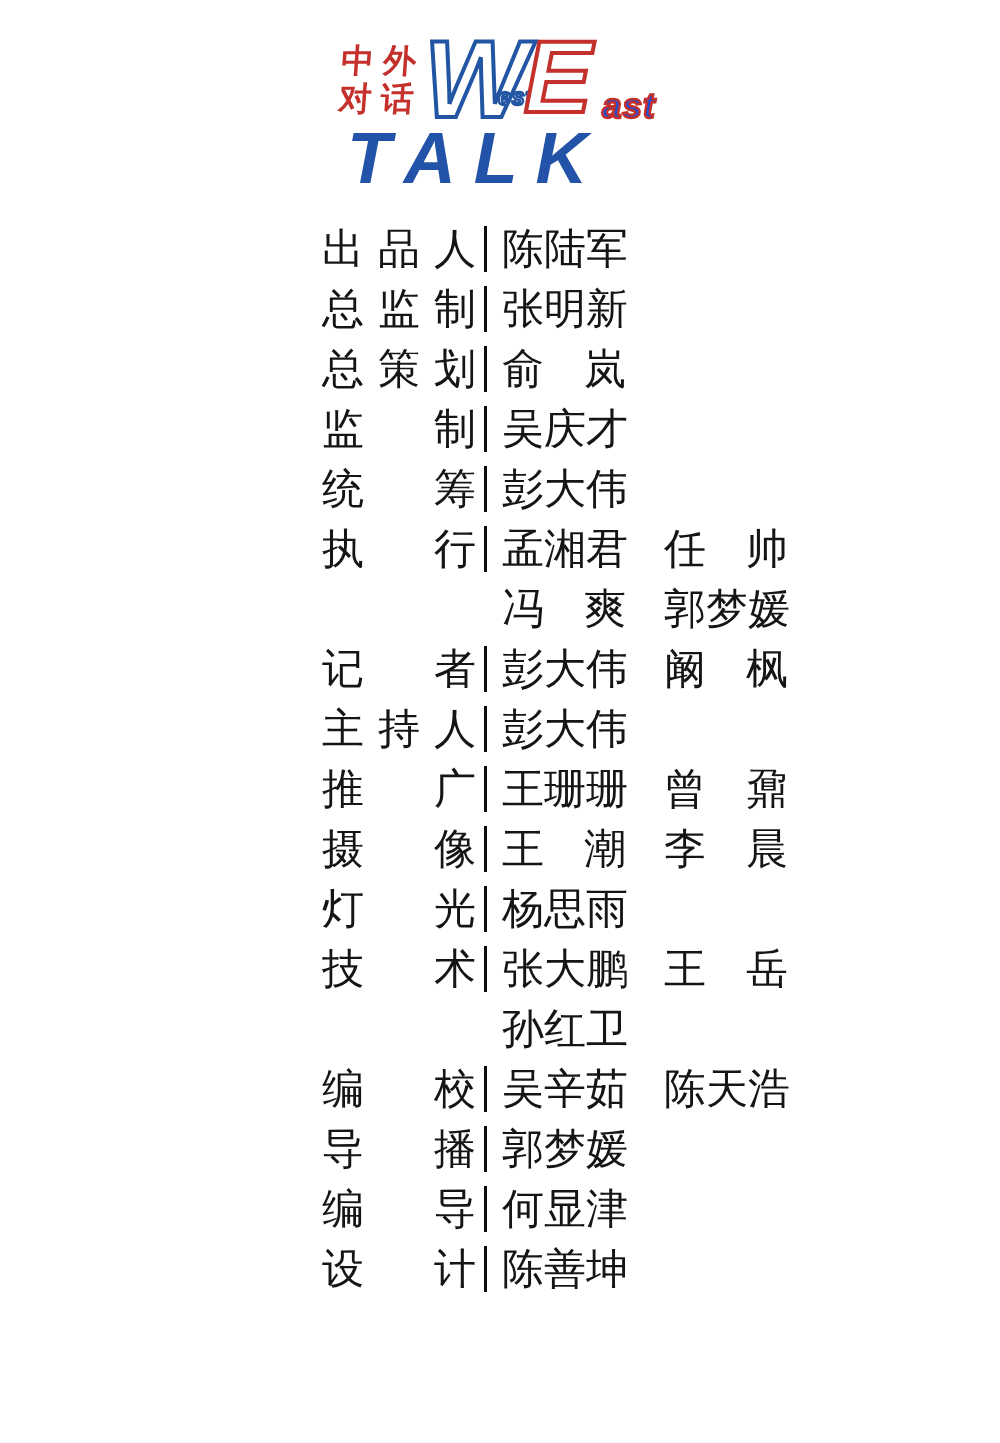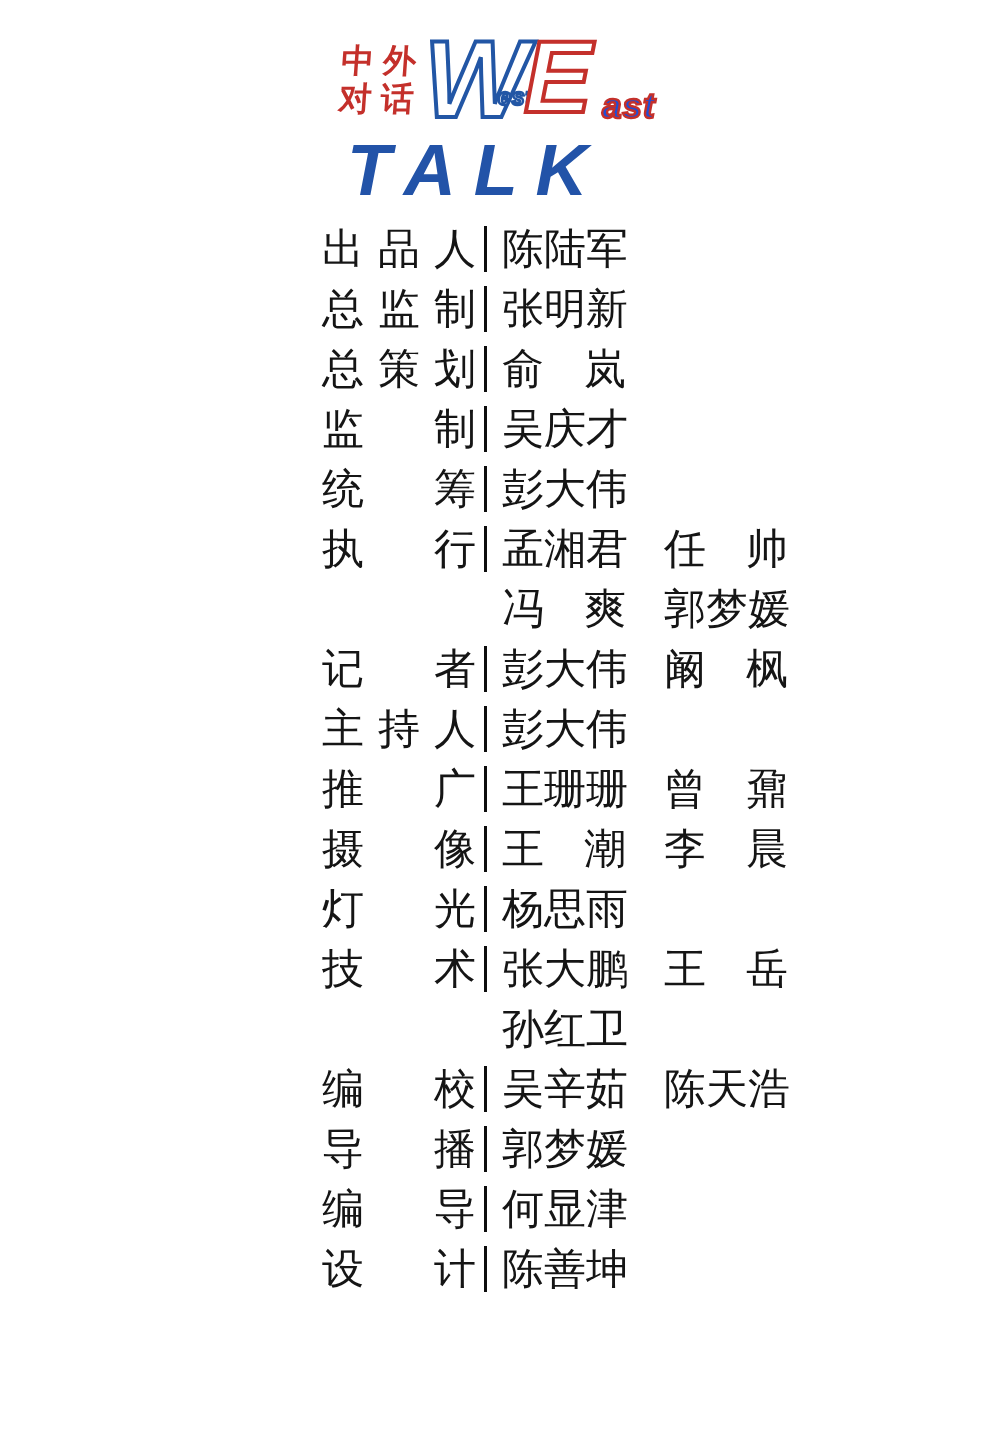--- a/index.html
+++ b/index.html
@@ -26,21 +26,21 @@
   }
   .e-big{
     position:absolute;left:524px;top:26px;font-size:102px;line-height:1;
     color:#ffffff;-webkit-text-stroke:4px #c4302b;
   }
   .ast-small{
     position:absolute;left:602px;top:88px;font-size:35px;line-height:1;
     color:#1d4ed8;-webkit-text-stroke:2.5px #c4302b;letter-spacing:1px;
   }
   .talk{
-    position:absolute;left:347px;top:134px;
+    position:absolute;left:347px;top:122px;
     font-size:72px;line-height:1;font-weight:bold;font-style:italic;
     color:#2253a8;letter-spacing:18px;
   }
   
   .credits{
     position:absolute;left:322px;top:219px;
     font-family:"Liberation Serif","DejaVu Serif",serif;
     color:#151515;
   }
   .credit-row{display:flex;align-items:center;height:60px;font-size:42px;}

